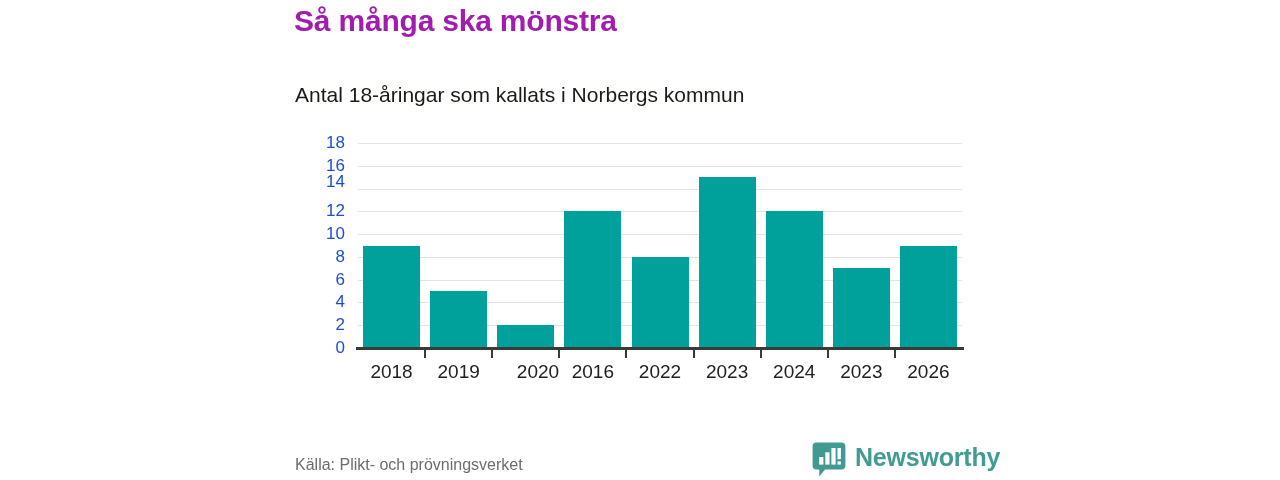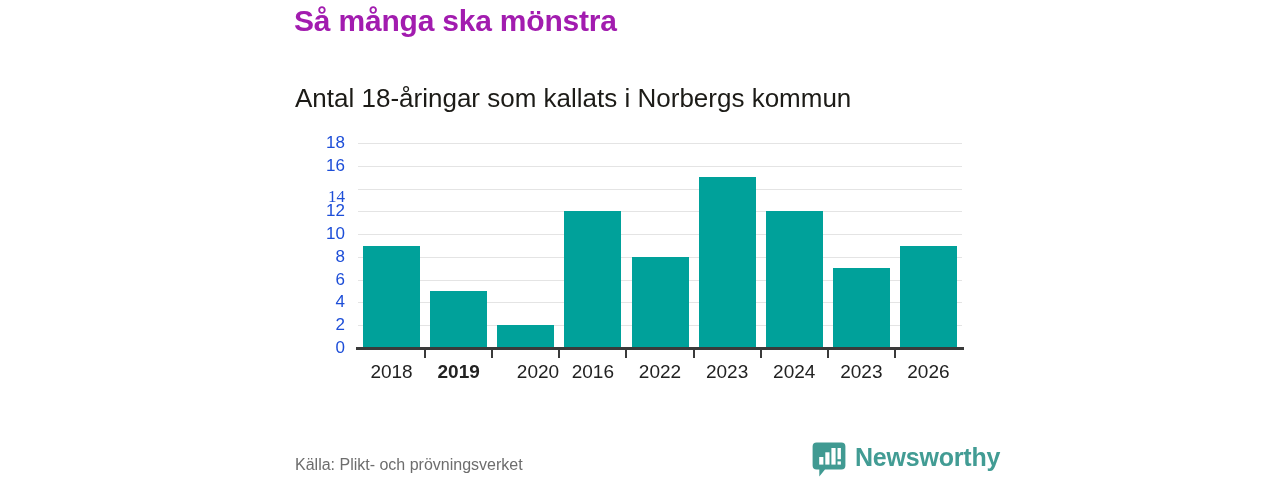--- a/index.html
+++ b/index.html
@@ -29,21 +29,21 @@
     font-size: 30px;
     font-weight: bold;
     letter-spacing: -0.2px;
     color: #a21caf;
     white-space: nowrap;
   }
   #chart-subtitle {
     position: absolute;
     left: 295px;
     top: 83px;
-    font-size: 26px;
+    font-size: 21px;
     font-weight: normal;
     color: #1c1b17;
     white-space: nowrap;
   }
 
   
   #plot-area {
     position: absolute;
     left: 358px;
     top: 143px;
@@ -163,21 +163,21 @@
   <div id="chart-subtitle">Antal 18-åringar som kallats i Norbergs kommun</div>
 
   <div id="y-axis-labels">
       <div class="y-tick-label" style="top: 205px;">0</div>
       <div class="y-tick-label" style="top: 182.222px;">2</div>
       <div class="y-tick-label" style="top: 159.444px;">4</div>
       <div class="y-tick-label" style="top: 136.667px;">6</div>
       <div class="y-tick-label" style="top: 113.889px;">8</div>
       <div class="y-tick-label" style="top: 91.1111px;">10</div>
       <div class="y-tick-label" style="top: 68.3333px;">12</div>
-      <div class="y-tick-label" style="top: 54px; font-family: Liberation Serif, serif;">14</div>
+      <div class="y-tick-label" style="top: 39px;">14</div>
       <div class="y-tick-label" style="top: 22.7778px;">16</div>
       <div class="y-tick-label" style="top: 0px;">18</div>
     </div>
 
   <div id="plot-area">
     <div id="gridlines-layer">
         <div class="gridline" style="top: 182.222px;"></div>
         <div class="gridline" style="top: 159.444px;"></div>
         <div class="gridline" style="top: 136.667px;"></div>
         <div class="gridline" style="top: 113.889px;"></div>
@@ -206,21 +206,21 @@
       <div class="x-tickmark" style="left: 133.222px;"></div>
       <div class="x-tickmark" style="left: 200.333px;"></div>
       <div class="x-tickmark" style="left: 267.444px;"></div>
       <div class="x-tickmark" style="left: 334.556px;"></div>
       <div class="x-tickmark" style="left: 401.667px;"></div>
       <div class="x-tickmark" style="left: 468.778px;"></div>
       <div class="x-tickmark" style="left: 535.889px;"></div>
     </div>
   <div id="x-axis-labels">
       <div class="x-tick-label" style="left: 33.5556px;">2018</div>
-      <div class="x-tick-label" style="left: 100.667px; font-weight: bold;">2019</div>
+      <div class="x-tick-label" style="left: 100.667px;">2019</div>
       <div class="x-tick-label" style="left: 180px;">2020</div>
       <div class="x-tick-label" style="left: 234.889px;">2016</div>
       <div class="x-tick-label" style="left: 302px;">2022</div>
       <div class="x-tick-label" style="left: 369.111px;">2023</div>
       <div class="x-tick-label" style="left: 436.222px;">2024</div>
       <div class="x-tick-label" style="left: 503.333px;">2023</div>
       <div class="x-tick-label" style="left: 570.444px;">2026</div>
     </div>
 
   <div id="source-note">Källa: Plikt- och prövningsverket</div>

